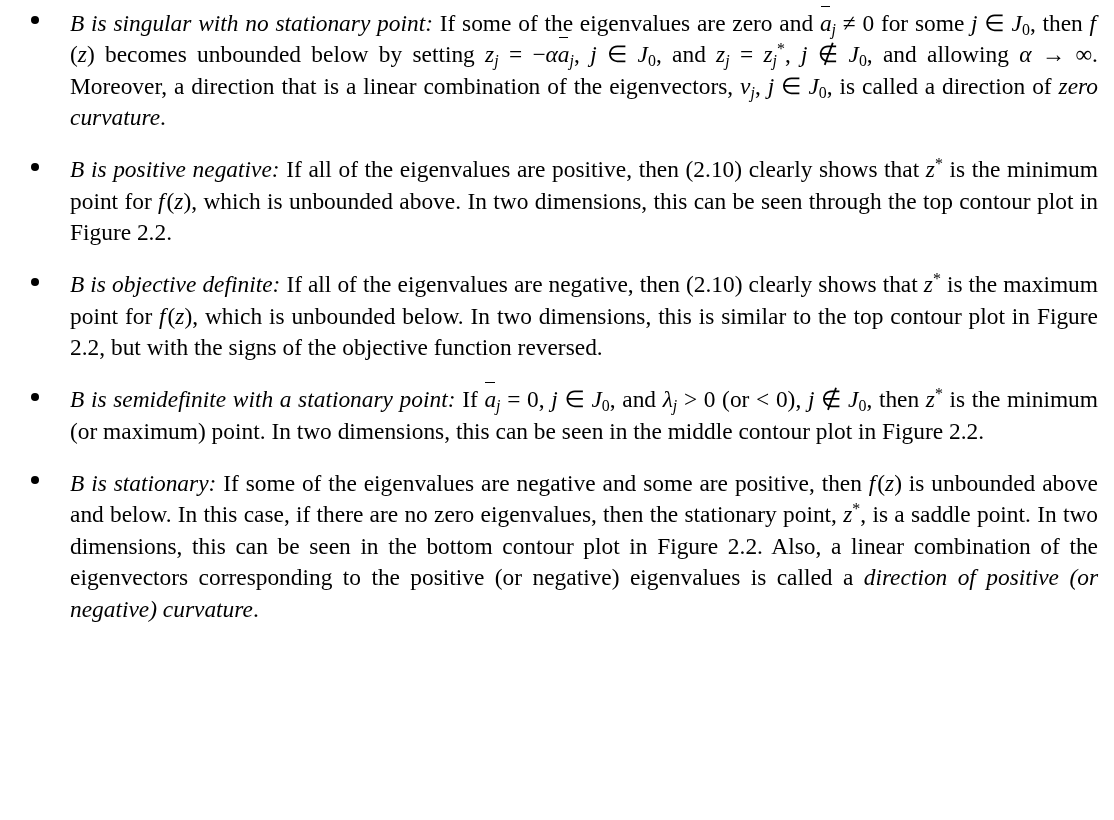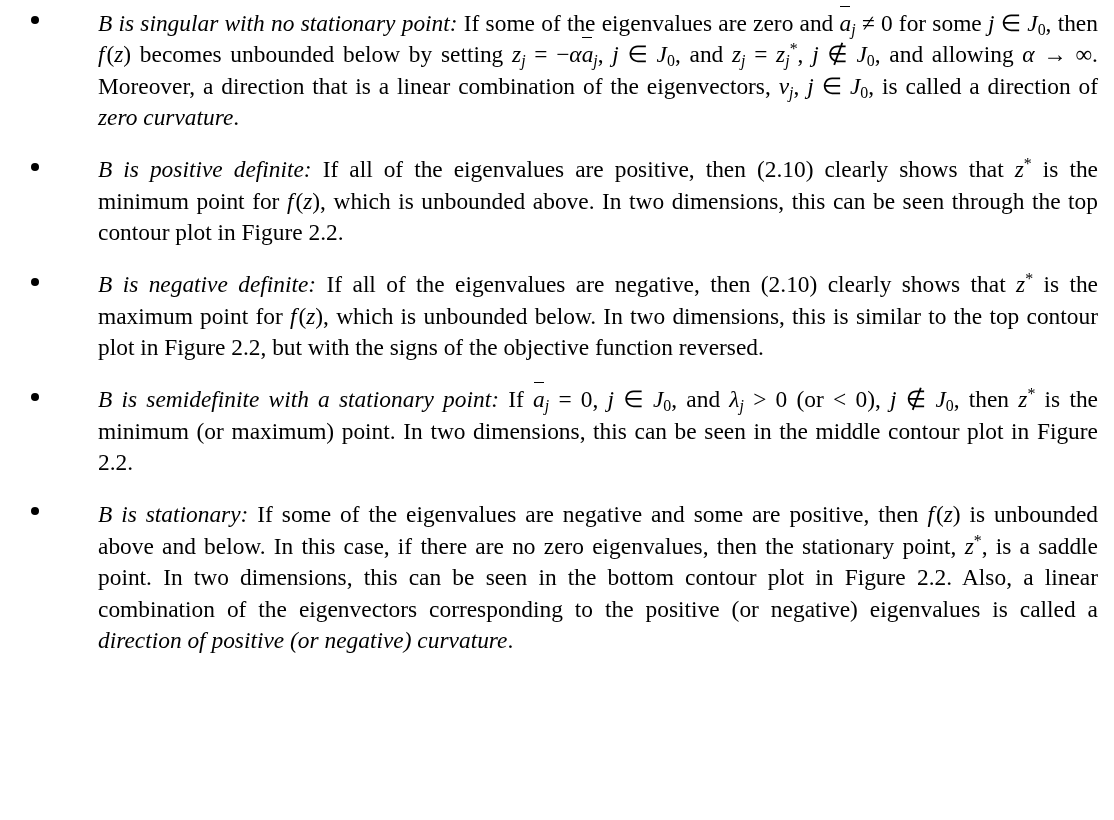--- a/index.html
+++ b/index.html
@@ -38,21 +38,20 @@
     height: 8px;
     border-radius: 50%;
     background: #000;
   }
   .para {
     font-size: 23.4px;
     line-height: 1.345;
     text-align: justify;
     text-justify: inter-word;
     hyphens: none;
-    margin-left: 28px;
   }
   .lead {
     font-style: italic;
   }
   i, em { font-style: italic; }
   .mi { font-style: italic; }
   .mn { font-style: normal; }
   .mo { font-style: normal; }
   sub {
     font-size: 0.68em;
@@ -90,31 +89,31 @@
         <span class="lead">B is singular with no stationary point:</span>
         <span>
           If some of the eigenvalues are zero and <span class="bar mi">a</span><sub>j</sub> <span class="mo">≠</span> <span class="mn">0</span> for some <span class="mi">j</span> <span class="mo">∈</span> <span class="mi">J</span><sub class="mn" style="font-style:normal">0</sub>, then <span class="mi">f</span> (<span class="mi">z</span>) becomes unbounded below by setting <span class="mi">z</span><sub>j</sub> <span class="mo">=</span> <span class="mo">−</span><span class="mi">α</span><span class="bar mi">a</span><sub>j</sub>, <span class="mi">j</span> <span class="mo">∈</span> <span class="mi">J</span><sub class="mn" style="font-style:normal">0</sub>, and <span class="mi">z</span><sub>j</sub> <span class="mo">=</span> <span class="mi">z</span><sub>j</sub><sup class="mo">*</sup>, <span class="mi">j</span> <span class="mo">∉</span> <span class="mi">J</span><sub class="mn" style="font-style:normal">0</sub>, and allowing <span class="mi">α</span> <span class="mo">→</span> <span class="mo">∞</span>. Moreover, a direction that is a linear combination of the eigenvectors, <span class="mi">v</span><sub>j</sub>, <span class="mi">j</span> <span class="mo">∈</span> <span class="mi">J</span><sub class="mn" style="font-style:normal">0</sub>, is called a direction of <em>zero curvature</em>.
         </span>
       </div>
     </li>
 
     <li class="bullet-item">
       <span class="bullet-dot"></span>
       <div class="para">
-        <span class="lead">B is positive definite:</span>
+        <span class="lead">B is positive negative:</span>
         <span>
           If all of the eigenvalues are positive, then <span>(2.10)</span> clearly shows that <span class="mi">z</span><sup class="mo">*</sup> is the minimum point for <span class="mi">f</span> (<span class="mi">z</span>), which is unbounded above. In two dimensions, this can be seen through the top contour plot in <span>Figure 2.2</span>.
         </span>
       </div>
     </li>
 
     <li class="bullet-item">
       <span class="bullet-dot"></span>
       <div class="para">
-        <span class="lead">B is negative definite:</span>
+        <span class="lead">B is objective definite:</span>
         <span>
           If all of the eigenvalues are negative, then <span>(2.10)</span> clearly shows that <span class="mi">z</span><sup class="mo">*</sup> is the maximum point for <span class="mi">f</span> (<span class="mi">z</span>), which is unbounded below. In two dimensions, this is similar to the top contour plot in <span>Figure 2.2</span>, but with the signs of the objective function reversed.
         </span>
       </div>
     </li>
 
     <li class="bullet-item">
       <span class="bullet-dot"></span>
       <div class="para">
         <span class="lead">B is semidefinite with a stationary point:</span>

